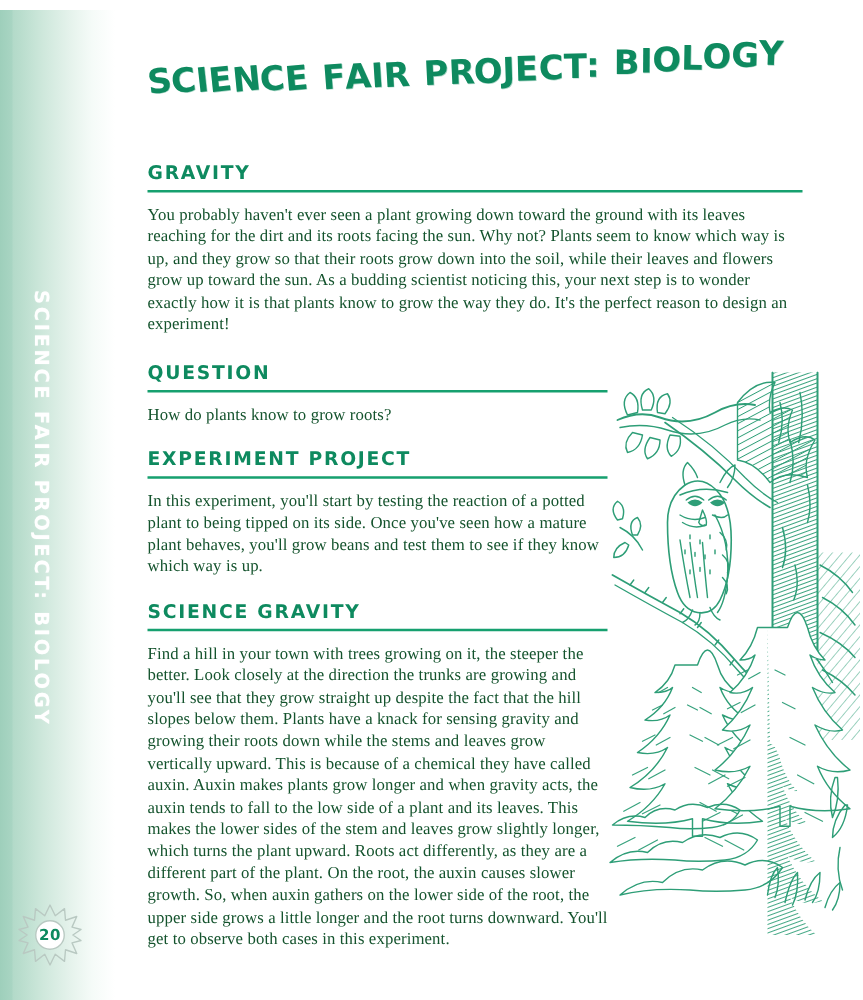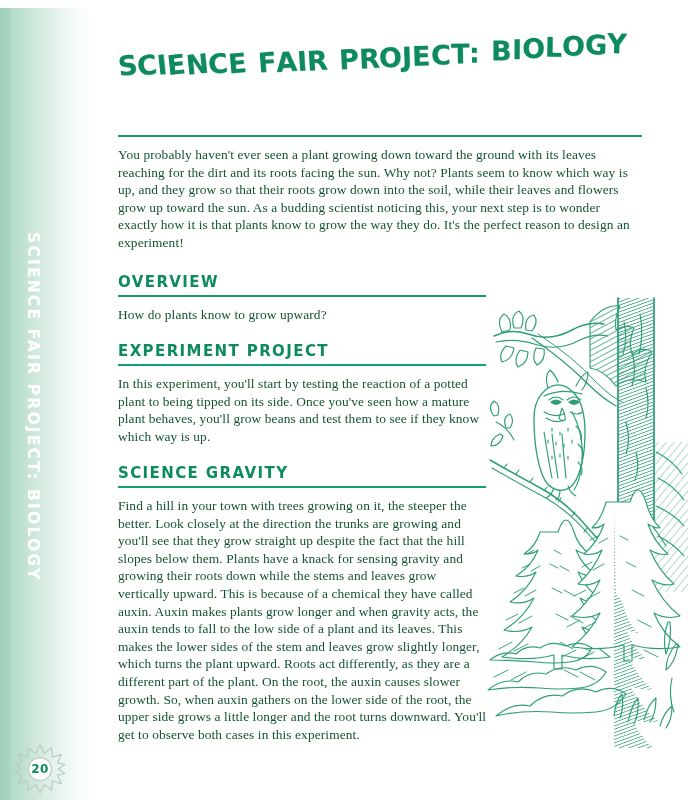--- a/index.html
+++ b/index.html
@@ -54,21 +54,21 @@
     font-size: 15.5px;
     letter-spacing: 2.2px;
     white-space: nowrap;
     text-shadow: 0 0 1px rgba(255,255,255,0.6);
   }
 
   
   .page-badge {
     position: absolute;
     left: 14px;
-    top: 743px;
+    top: 722px;
     width: 52px;
     height: 52px;
   }
   .page-badge svg { display: block; }
   .page-badge .num {
     position: absolute;
     left: 0;
     top: 0;
     width: 52px;
     height: 52px;
@@ -175,30 +175,31 @@
     <div class="num">20</div>
   </div>
 
   <div class="title">
     <span id="title-render"><span class="ch" style="transform: translateY(0px) rotate(-7deg);">S</span><span class="ch" style="transform: translateY(-0.34px) rotate(-6.68deg);">C</span><span class="ch" style="transform: translateY(-0.68px) rotate(-6.36deg);">I</span><span class="ch" style="transform: translateY(-1.04px) rotate(-6.04deg);">E</span><span class="ch" style="transform: translateY(-1.41px) rotate(-5.71deg);">N</span><span class="ch" style="transform: translateY(-1.8px) rotate(-5.39deg);">C</span><span class="ch" style="transform: translateY(-2.22px) rotate(-5.07deg);">E</span><span class="sp"></span><span class="ch" style="transform: translateY(-3.16px) rotate(-4.43deg);">F</span><span class="ch" style="transform: translateY(-3.68px) rotate(-4.11deg);">A</span><span class="ch" style="transform: translateY(-4.25px) rotate(-3.79deg);">I</span><span class="ch" style="transform: translateY(-4.87px) rotate(-3.46deg);">R</span><span class="sp"></span><span class="ch" style="transform: translateY(-6.24px) rotate(-2.82deg);">P</span><span class="ch" style="transform: translateY(-7px) rotate(-2.5deg);">R</span><span class="ch" style="transform: translateY(-7.81px) rotate(-2.18deg);">O</span><span class="ch" style="transform: translateY(-8.67px) rotate(-1.86deg);">J</span><span class="ch" style="transform: translateY(-9.58px) rotate(-1.54deg);">E</span><span class="ch" style="transform: translateY(-10.54px) rotate(-1.21deg);">C</span><span class="ch" style="transform: translateY(-11.54px) rotate(-0.89deg);">T</span><span class="ch" style="transform: translateY(-12.59px) rotate(-0.57deg);">:</span><span class="sp"></span><span class="ch" style="transform: translateY(-14.79px) rotate(0.07deg);">B</span><span class="ch" style="transform: translateY(-15.94px) rotate(0.39deg);">I</span><span class="ch" style="transform: translateY(-17.12px) rotate(0.71deg);">O</span><span class="ch" style="transform: translateY(-18.32px) rotate(1.04deg);">L</span><span class="ch" style="transform: translateY(-19.54px) rotate(1.36deg);">O</span><span class="ch" style="transform: translateY(-20.77px) rotate(1.68deg);">G</span><span class="ch" style="transform: translateY(-22px) rotate(2deg);">Y</span></span>
   </div>
 
   <div class="content">
 
     <div class="section">
+      <h2 class="heading">GRAVITY</h2>
       <div class="rule full"></div>
       <p class="body full">You probably haven't ever seen a plant growing down toward the ground with its leaves reaching for the dirt and its roots facing the sun. Why not? Plants seem to know which way is up, and they grow so that their roots grow down into the soil, while their leaves and flowers grow up toward the sun. As a budding scientist noticing this, your next step is to wonder exactly how it is that plants know to grow the way they do. It's the perfect reason to design an experiment!</p>
     </div>
 
     <div class="gap-lg"></div>
 
     <div class="section">
-      <h2 class="heading">OVERVIEW</h2>
+      <h2 class="heading">QUESTION</h2>
       <div class="rule narrow"></div>
-      <p class="body narrow">How do plants know to grow upward?</p>
+      <p class="body narrow">How do plants know to grow roots?</p>
     </div>
 
     <div class="gap-md"></div>
 
     <div class="section">
       <h2 class="heading">EXPERIMENT PROJECT</h2>
       <div class="rule narrow"></div>
       <p class="body narrow">In this experiment, you'll start by testing the reaction of a potted plant to being tipped on its side. Once you've seen how a mature plant behaves, you'll grow beans and test them to see if they know which way is up.</p>
     </div>
 

